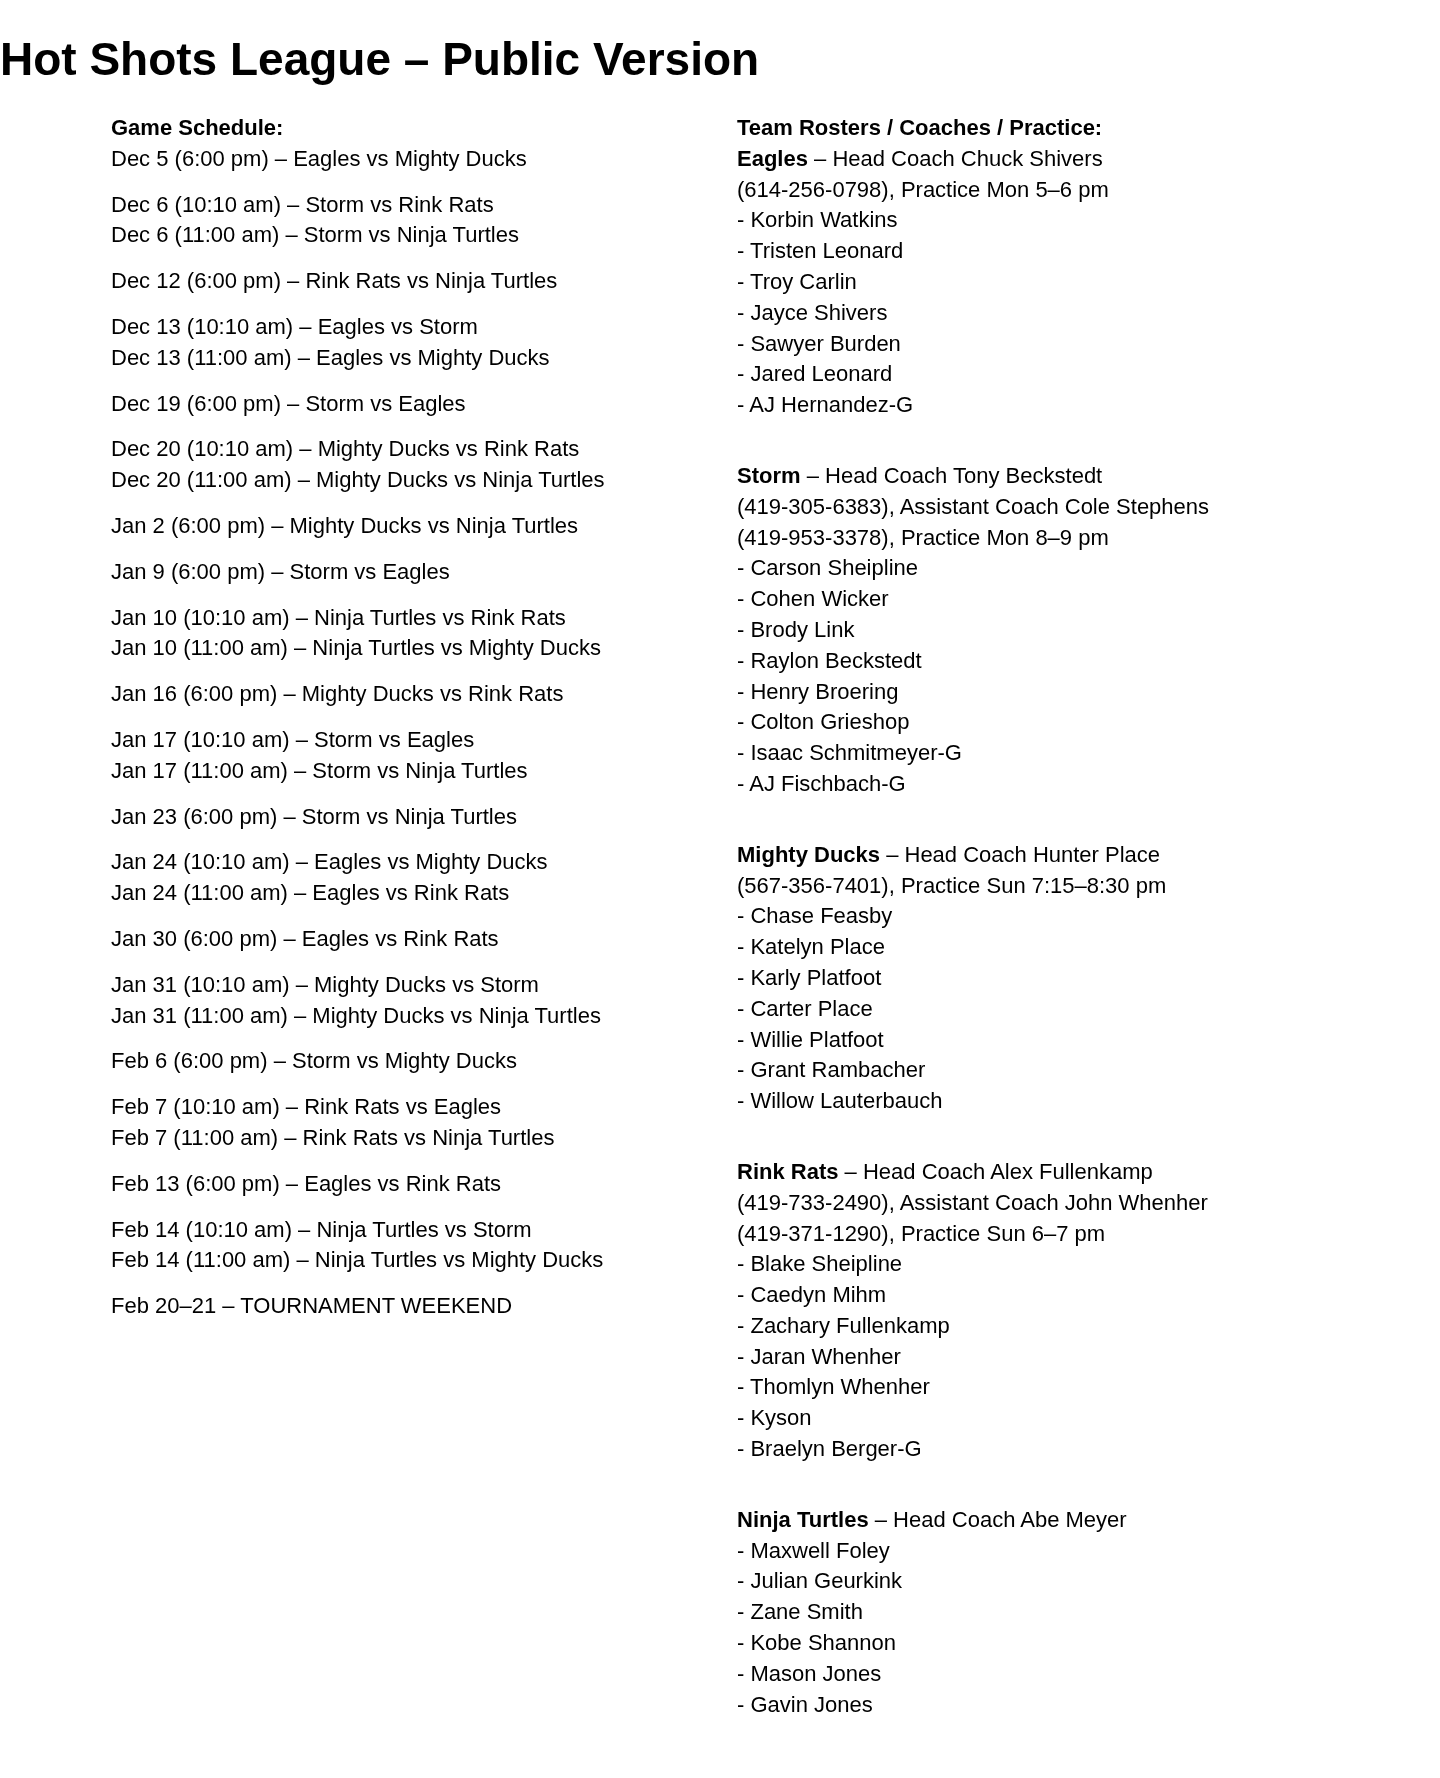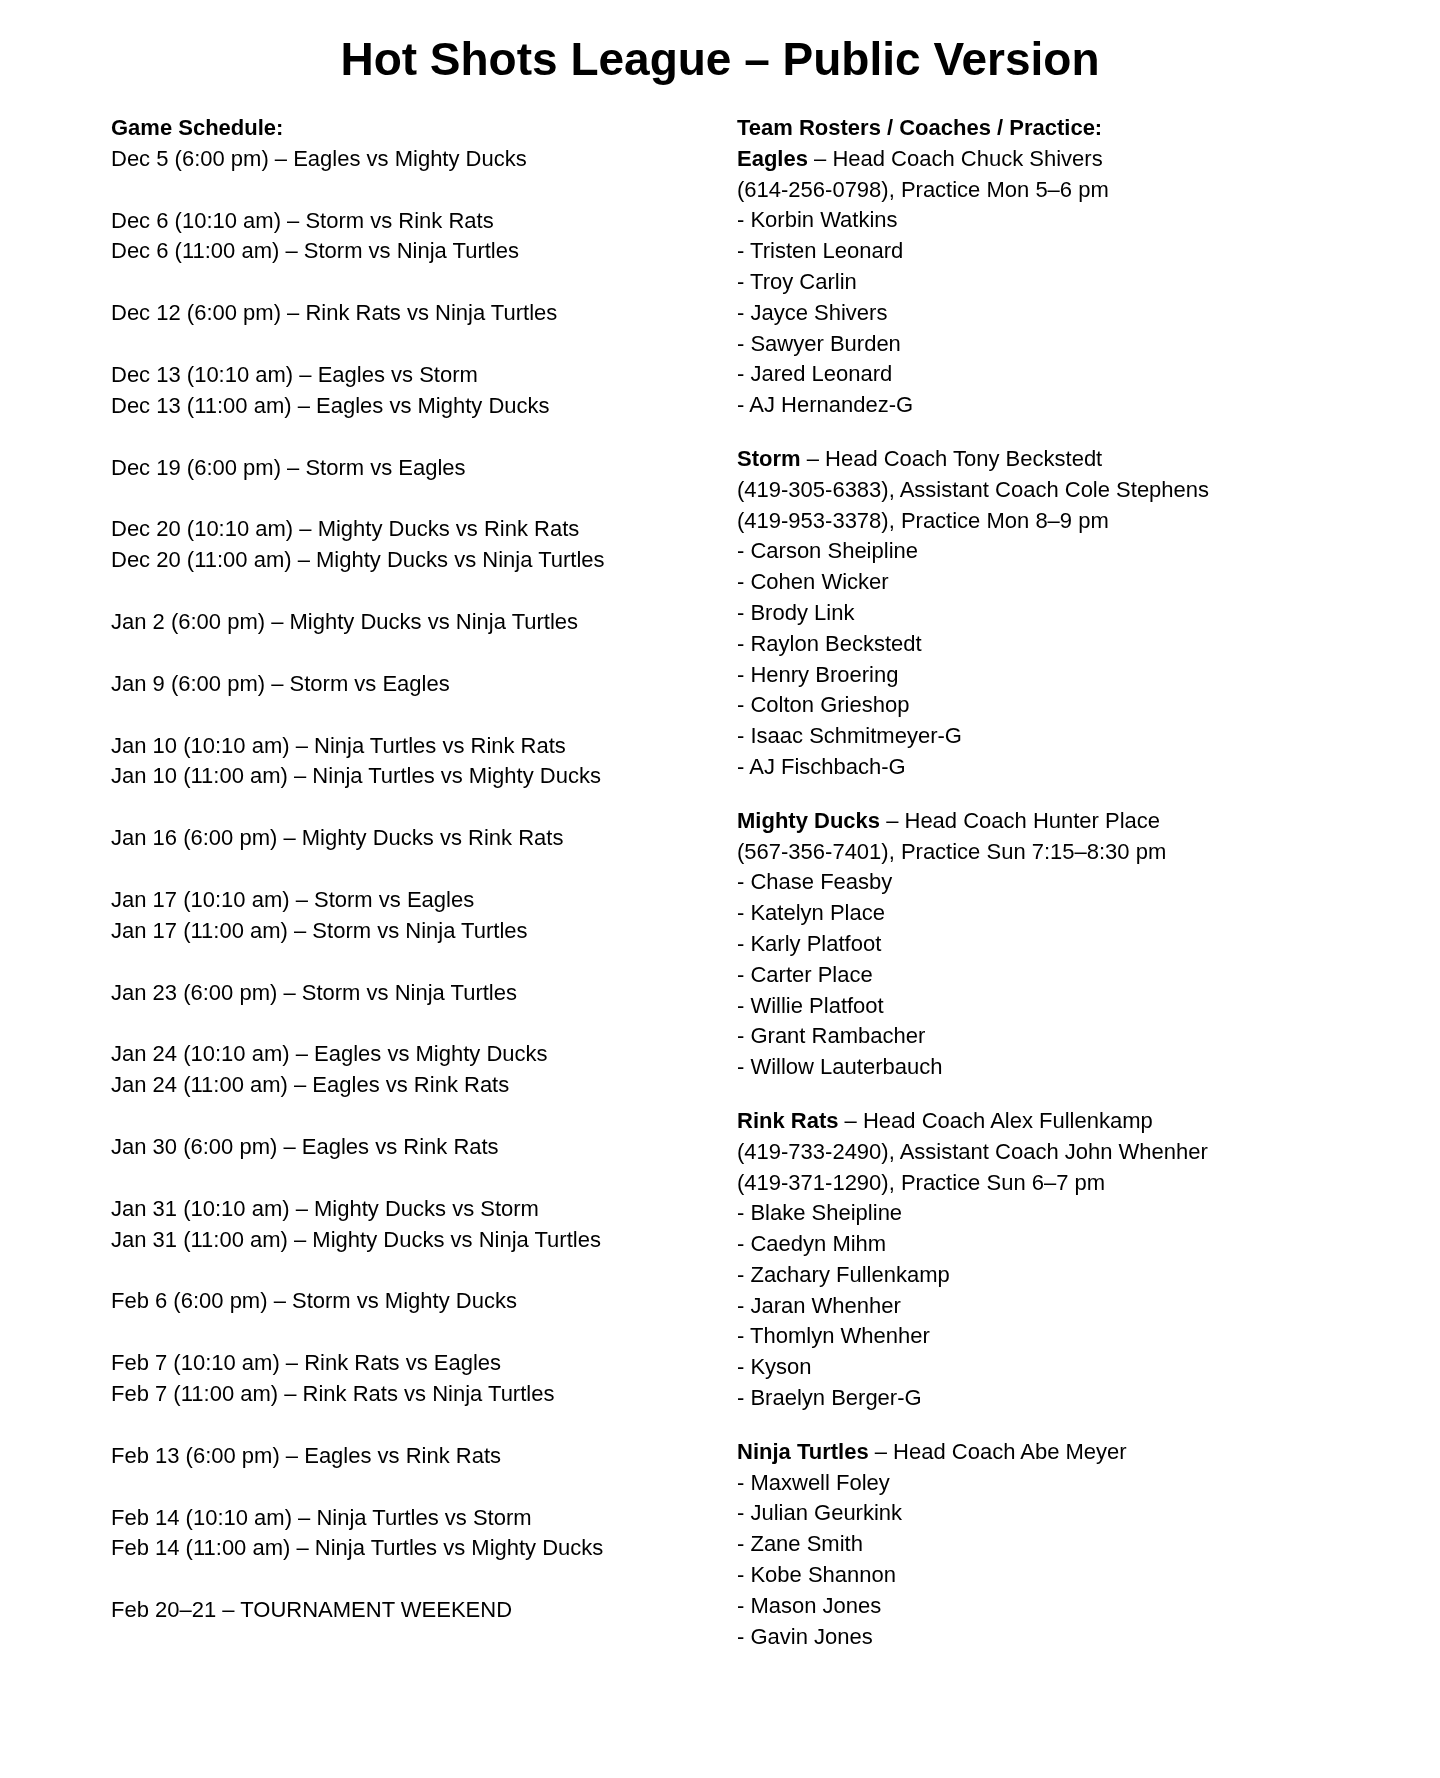--- a/index.html
+++ b/index.html
@@ -6,21 +6,20 @@
   body {
     width: 1440px;
     height: 1778px;
     background: #ffffff;
     color: #000000;
     font-family: "Liberation Sans", sans-serif;
     overflow: hidden;
   }
   .title {
     margin-top: 33px;
-    text-align: center;
     font-size: 46px;
     line-height: 53px;
     font-weight: bold;
     letter-spacing: 0px;
   }
   .columns {
     display: flex;
     margin-top: 27px;
     padding-left: 111px;
     padding-right: 40px;
@@ -30,22 +29,22 @@
   .col-left {
     width: 626px;
     flex: 0 0 626px;
   }
   .col-right {
     flex: 1 1 auto;
   }
   .line { white-space: pre; }
   .heading { font-weight: bold; }
   .team-name { font-weight: bold; }
-  .group:not(:first-child) { margin-top: 31px; }
-  .team:not(:first-child) { margin-top: 23px; }
+  .group:not(:first-child) { margin-top: 15px; }
+  .team:not(:first-child) { margin-top: 40px; }
 </style>
 </head>
 <body>
 
 <div class="page">
   <div class="title">Hot Shots League – Public Version</div>
   <div class="columns">
     <div class="col-left">
       <div class="line heading">Game Schedule:</div>
       <div id="schedule-groups">

